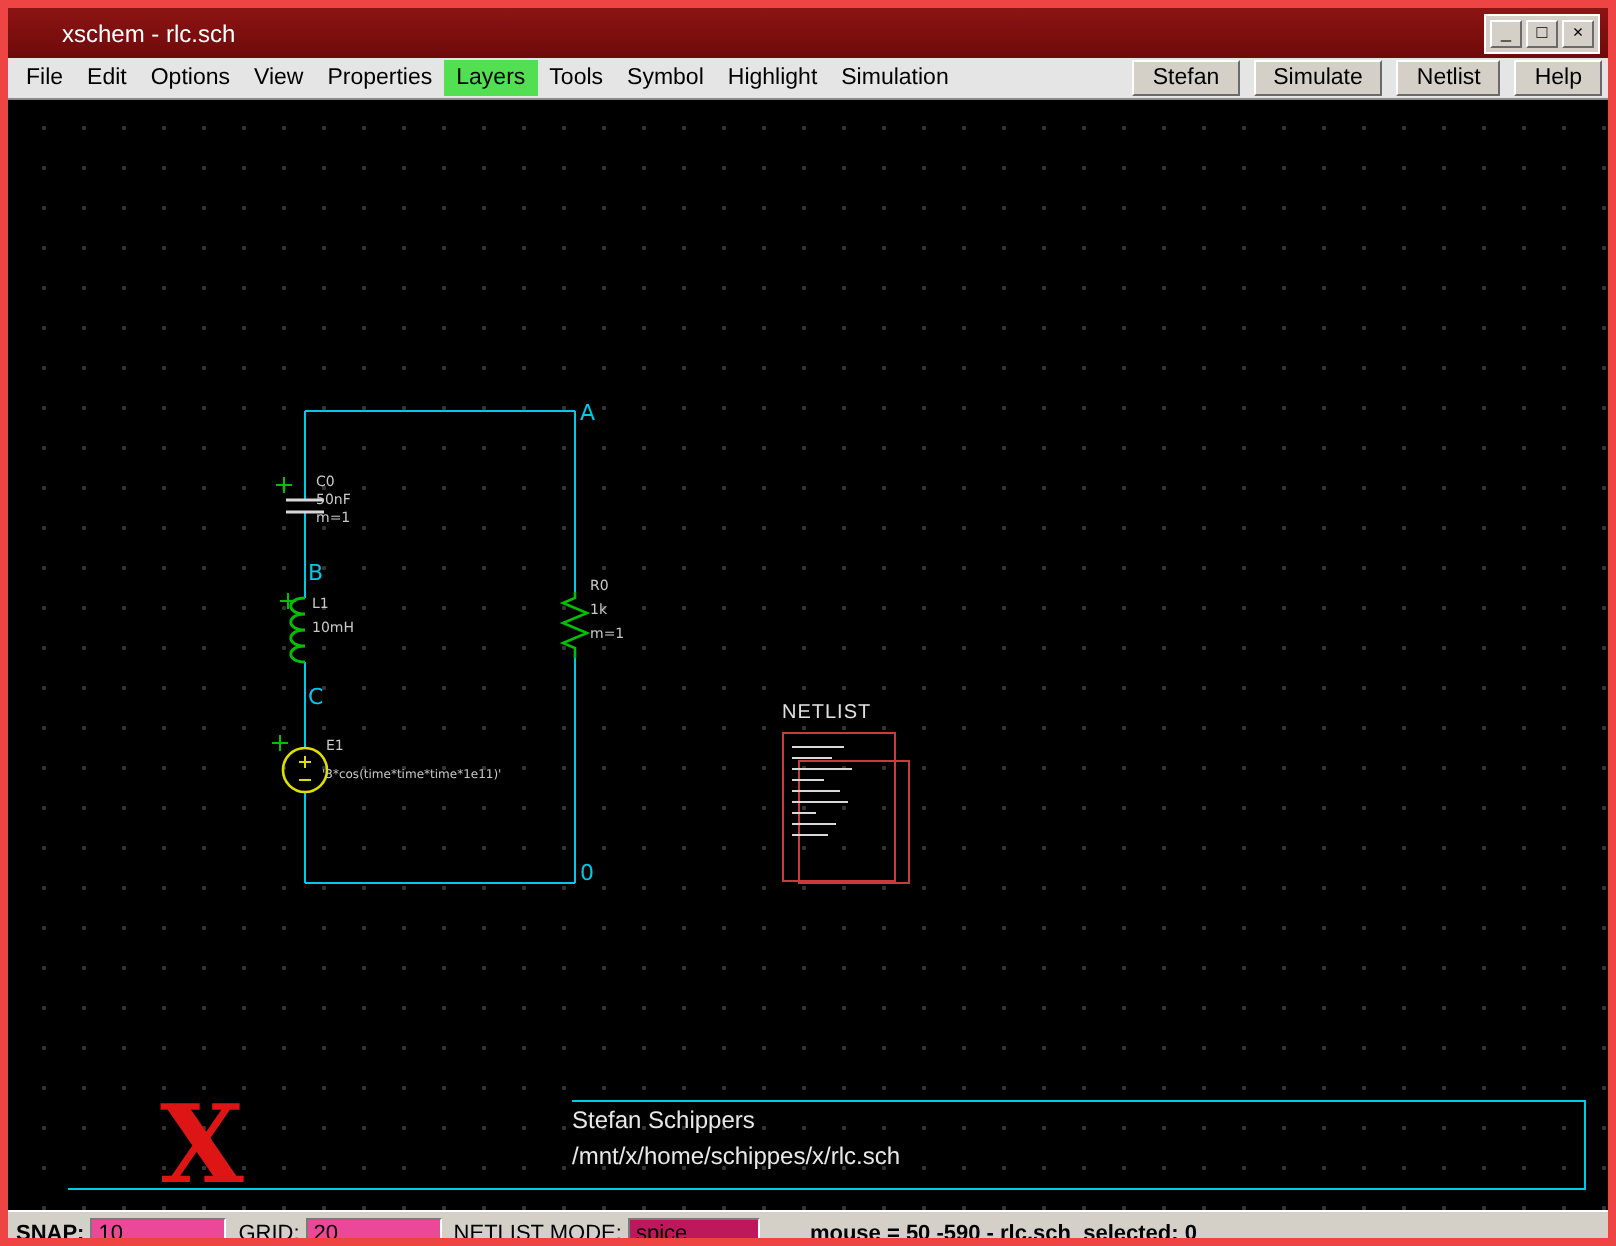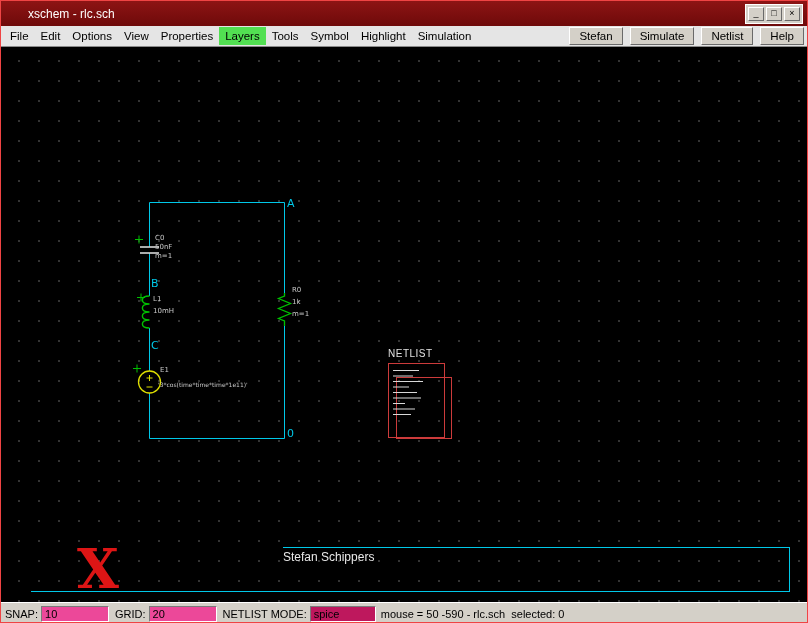--- a/index.html
+++ b/index.html
@@ -1,20 +1,20 @@
 <!DOCTYPE html>
 <html><head>
 <meta charset="utf-8">
 <style>
   * { box-sizing: border-box; }
   html,body { margin:0; padding:0; background:#555; }
   .window {
     width:808px; height:623px; position:relative; overflow:hidden;
     font-family:"Liberation Sans", sans-serif; background:#d4d0c8;
-    border:1px solid #ef4444;
+    border:4px solid #ef4444;
   }
   
   .titlebar {
     height:25px; background:linear-gradient(#8d1414,#6e0a0a);
     display:flex; align-items:center; color:#fff; font-size:12px;
   }
   .titlebar .title { margin-left:27px; }
   .winbtns {
     margin-left:auto; margin-right:4px; display:flex; gap:2px;
     background:#d4d0c8; padding:2px; border:1px solid #fff;
@@ -66,21 +66,21 @@
     height:22px; background:#d4d0c8; border-top:1px solid #fff;
     display:flex; align-items:center; font-size:11px; color:#000; padding:0 4px;
   }
   .statusbar label { margin:0 3px 0 6px; white-space:nowrap; }
   .status-input {
     height:16px; font-size:11px; font-family:"Liberation Sans", sans-serif;
     padding:0 3px; border:1px solid; border-color:#7a7a7a #fff #fff #7a7a7a;
   }
   .status-input.green { background:#ec4899; width:68px; }
   .status-input.plain { background:#be185d; width:66px; }
-  .status-text { margin-left:5px; white-space:pre; }
+  .status-text { margin-left:25px; white-space:pre;font-weight:bold; }
 </style>
 </head>
 <body>
 
 <div class="window">
 
   <div class="titlebar">
     <span class="title">xschem - rlc.sch</span>
     <div class="winbtns">
       <div class="winbtn">_</div>
@@ -190,24 +190,25 @@
     <span class="lbl comp-lbl" style="left:291px; top:240px;">R0</span>
     <span class="lbl comp-lbl" style="left:291px; top:252px;">1k</span>
     <span class="lbl comp-lbl" style="left:291px; top:264px;">m=1</span>
 
     <span class="lbl stimuli-lbl" style="left:387px; top:301px;">NETLIST</span>
 
     <div class="logo">
       <span class="logo-x">X</span>
     </div>
     <span class="lbl tb-text" style="left:282px; top:503px;">Stefan Schippers</span>
+    <span class="lbl tb-text" style="left:282px; top:521px;">/mnt/x/home/schippes/x/rlc.sch</span>
   </div>
 
   <div class="statusbar">
-    <label style="margin-left:0;">SNAP:</label>
+    <label style="margin-left:0;font-weight:bold;">SNAP:</label>
     <input class="status-input green" value="10" style="">
     <label>GRID:</label>
     <input class="status-input green" value="20" style="">
     <label>NETLIST MODE:</label>
     <input class="status-input plain" value="spice" style="">
     <span class="status-text">mouse = 50 -590 - rlc.sch  selected: 0</span>
   </div>
 
 </div>
 

